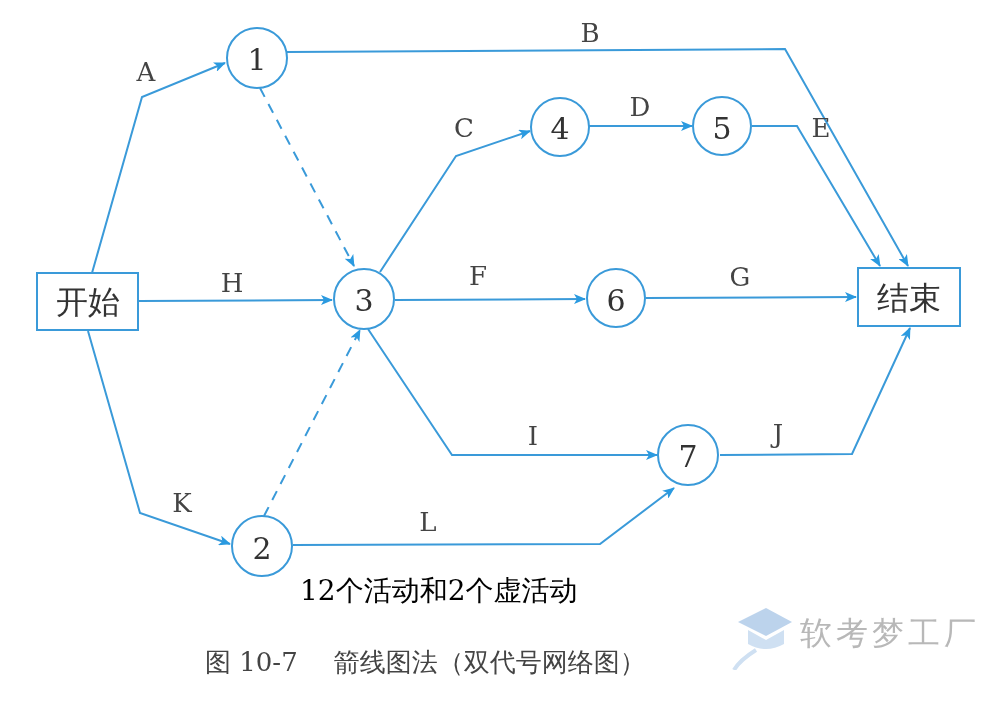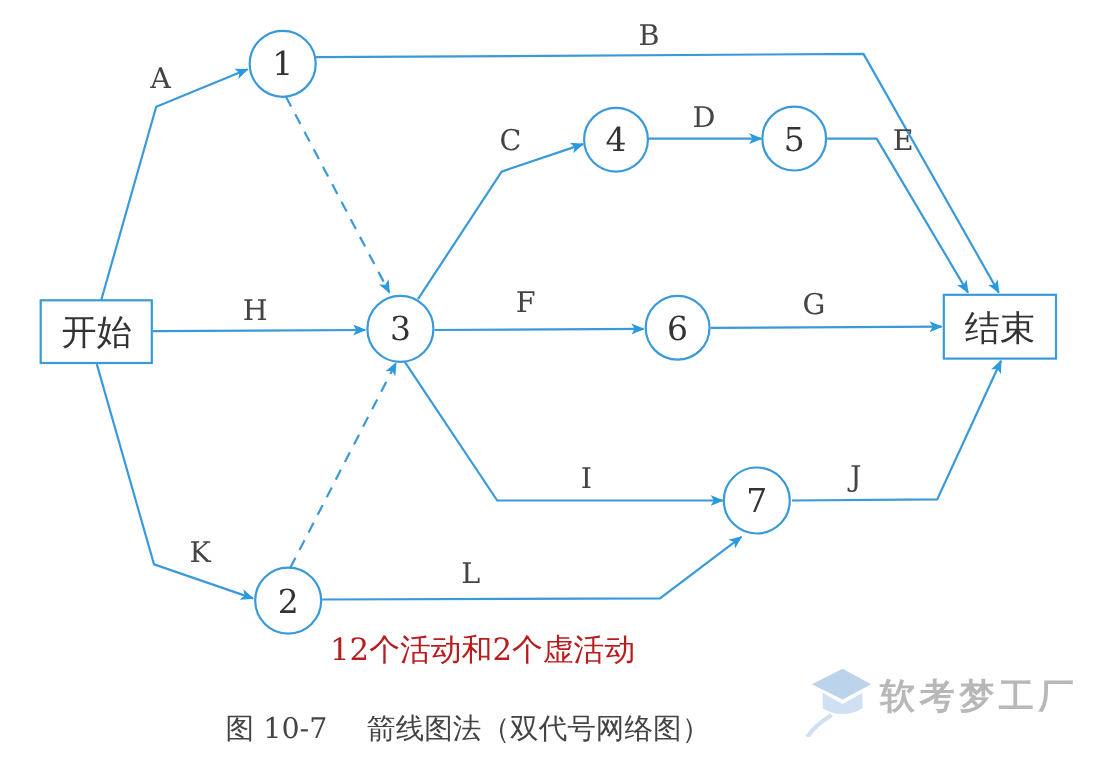--- a/index.html
+++ b/index.html
@@ -5,24 +5,24 @@
   html, body { margin: 0; padding: 0; background: #ffffff; }
   body { width: 1000px; height: 708px; position: relative; overflow: hidden; font-family: "DejaVu Serif", serif; }
   #diagram { position: absolute; left: 0; top: 0; width: 1000px; height: 708px; }
   .edge { fill: none; stroke: #3a9ad9; stroke-width: 2; }
   .edge.dummy { stroke-dasharray: 10 8; }
   .node-circle { fill: #ffffff; stroke: #3a9ad9; stroke-width: 2; }
   .node-box { fill: #ffffff; stroke: #3a9ad9; stroke-width: 2; }
   .node-label { font-family: "DejaVu Serif", serif; font-size: 30px; fill: #333; text-anchor: middle; dominant-baseline: central; }
   .box-label { font-family: "DejaVu Sans", sans-serif; font-size: 32px; fill: #333; text-anchor: middle; dominant-baseline: central; }
   .edge-label { font-family: "DejaVu Serif", serif; font-size: 26px; fill: #444; text-anchor: middle; dominant-baseline: central; }
-  .subcaption { position: absolute; left: 300px; top: 572px; font-family: "DejaVu Serif", serif; font-size: 28px; color: #b91c1c; }
+  .subcaption { position: absolute; left: 300px; top: 572px; font-family: "DejaVu Serif", serif; font-size: 28px; color: #000000; }
   .caption { position: absolute; left: 205px; top: 645px; font-family: "DejaVu Serif", serif; font-size: 26px; color: #444; }
   .caption .fig-num { margin-right: 36px; }
-  .watermark { position: absolute; left: 730px; top: 600px; width: 260px; height: 70px; font-weight: bold; }
+  .watermark { position: absolute; left: 730px; top: 600px; width: 260px; height: 70px; }
   .watermark-text { position: absolute; left: 70px; top: 12px; font-family: "DejaVu Sans", sans-serif; font-size: 32px; color: #b8b8b8; letter-spacing: 4px; }
 </style>
 </head>
 <body>
 
 <svg id="diagram" viewBox="0 0 1000 708" xmlns="http://www.w3.org/2000/svg">
   <defs>
     <marker id="arrow" viewBox="0 0 12 10" refX="11" refY="5" markerWidth="12" markerHeight="10" markerUnits="userSpaceOnUse" orient="auto">
       <path d="M0,0 L12,5 L0,10 L3,5 Z" fill="#2a9ae0"></path>
     </marker>

